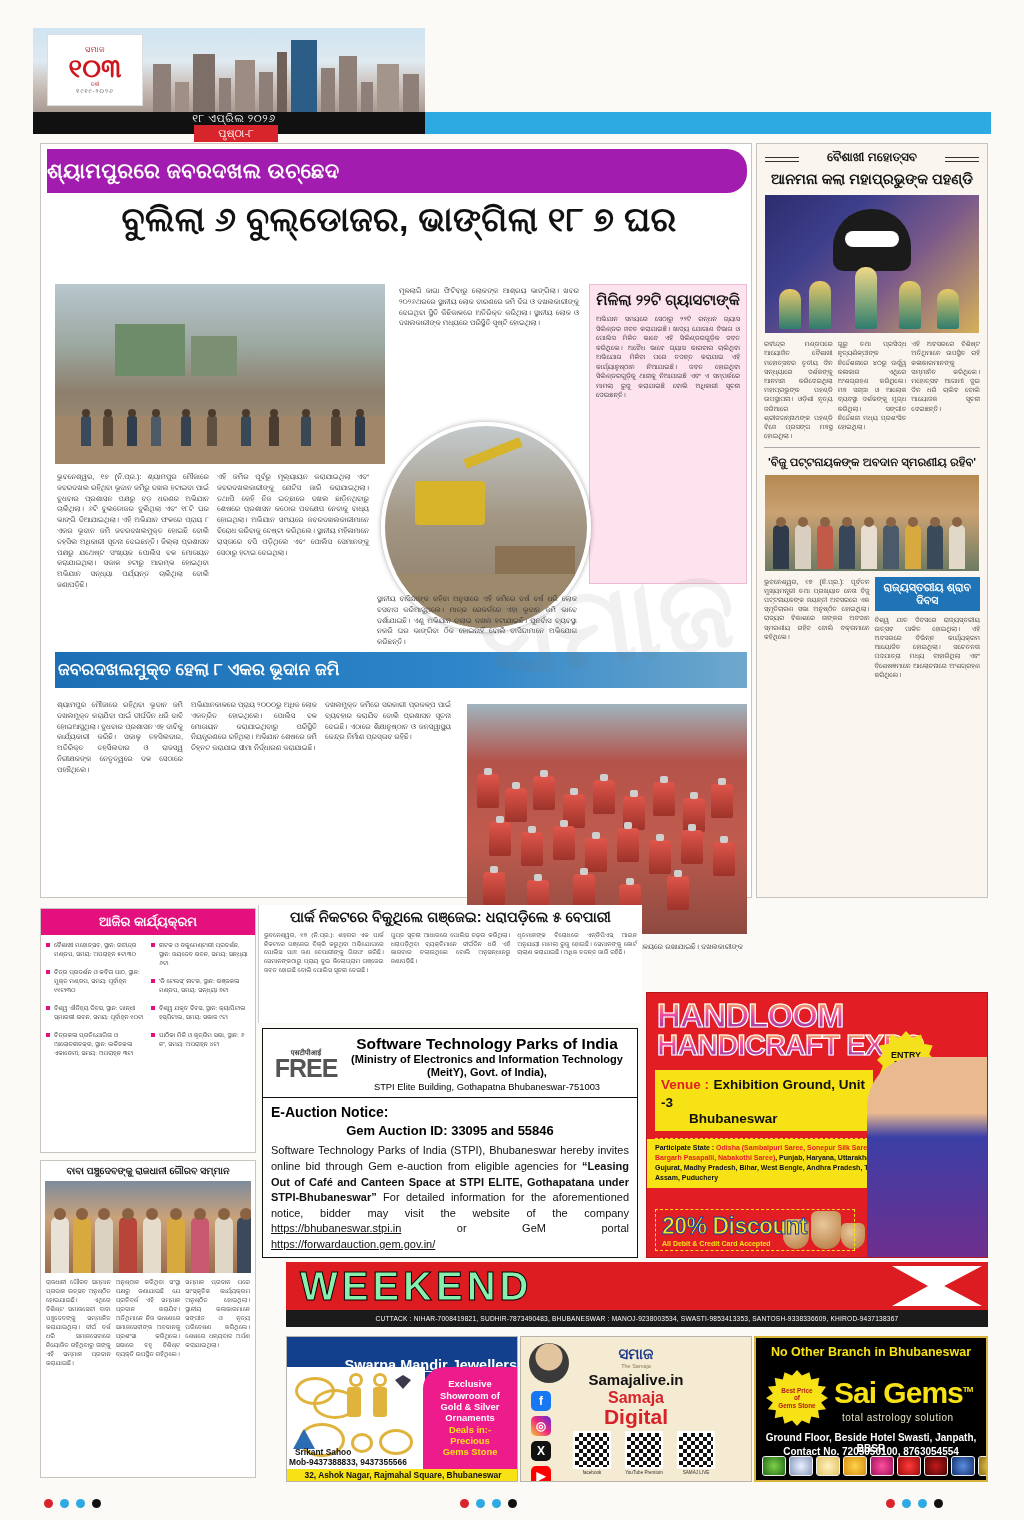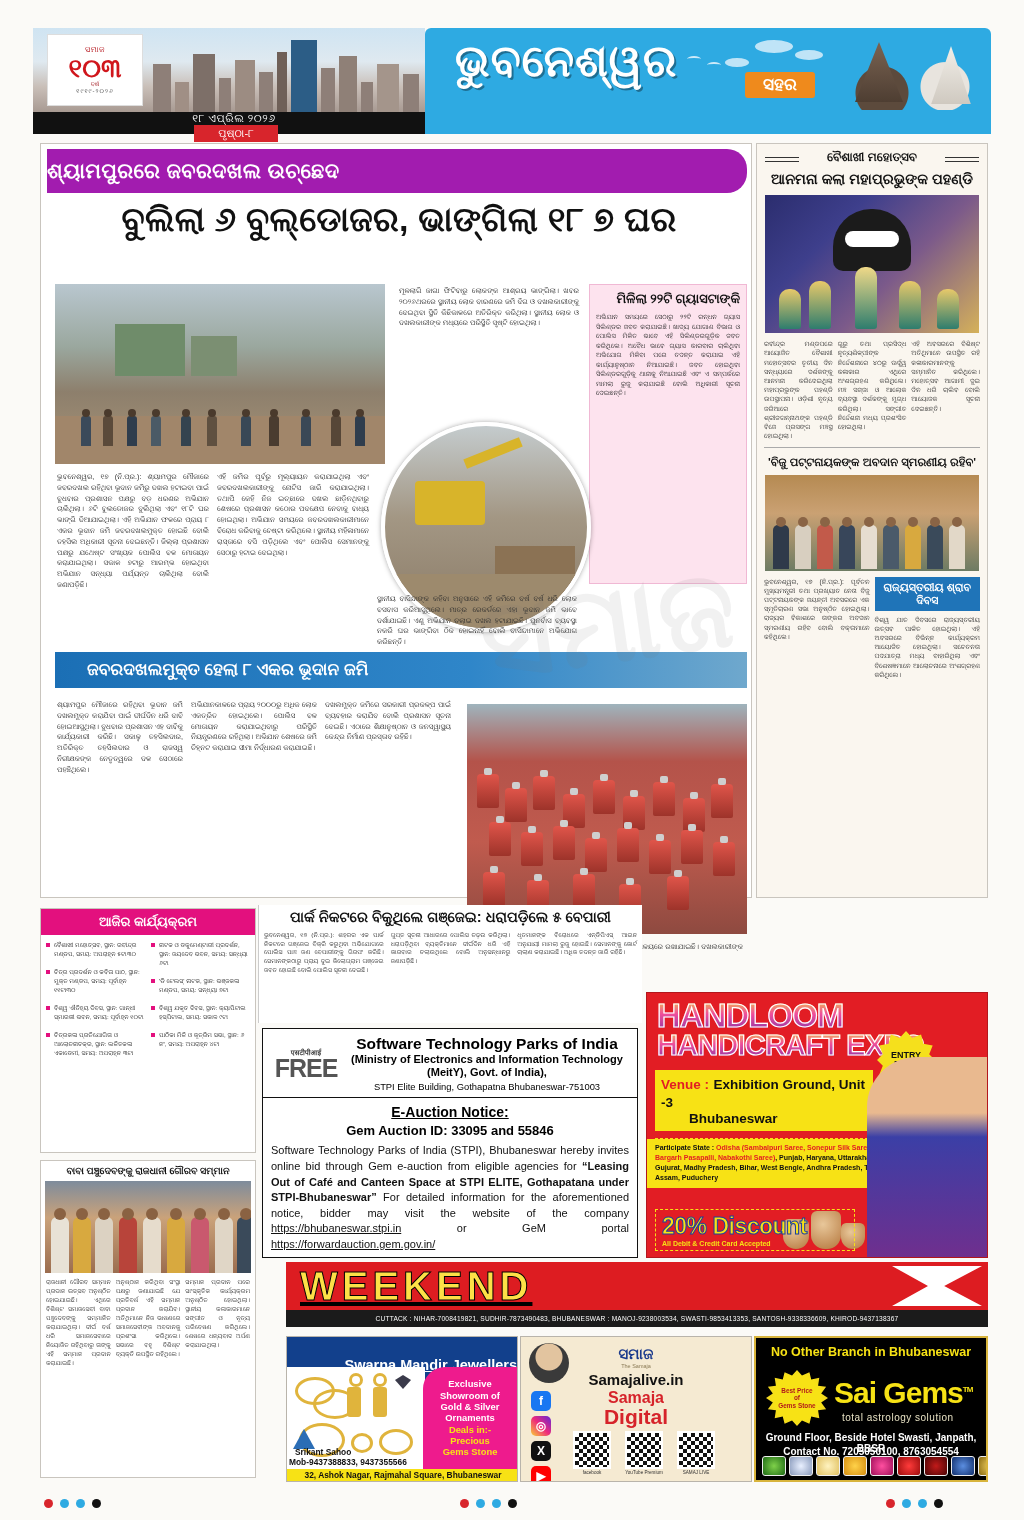--- a/index.html
+++ b/index.html
@@ -99,21 +99,21 @@
   .lead-photo .fig:after { content:''; position:absolute; left:1px; top:-7px; width:8px; height:8px; border-radius:50%; background:#4a3a2c; }
   .lead-photo .ground { position:absolute; left:0; bottom:0; width:100%; height:48px; background:#a1866a; }
   .lead-photo .bld { position:absolute; background:#6f8c6a; }
 
   .story-col { position: absolute; font-size: 7.2px; line-height: 1.5; color:#2c2c2c; text-align: justify; }
 
   .pinkbox {
     position: absolute; left: 548px; top: 140px; width: 158px; height: 300px;
     background: #fde3ee; border: 1px solid #f0b8d4; padding: 6px;
   }
-  .pinkbox h4 { font-size: 13px; text-align:right; color:#111; margin-bottom:5px;font-family:Liberation Serif, serif; }
+  .pinkbox h4 { font-size: 15px; text-align:center; color:#111; margin-bottom:5px; }
   .pinkbox p { font-size: 6.6px; line-height:1.45; text-align: justify; color:#2b2b2b; }
 
   .circle-photo {
     position: absolute; left: 340px; top: 278px; width: 210px; height: 210px;
     border-radius: 50%; border: 4px solid #fff;
     background: linear-gradient(180deg,#c4cbcd 0%,#a39784 45%,#8a7a66 100%);
     box-shadow: 0 0 5px rgba(0,0,0,.35); overflow: hidden;
   }
   .circle-photo .dozer { position:absolute; left:30px; top:55px; width:70px; height:44px; background:#d8b42a; border-radius:4px; }
   .circle-photo .arm { position:absolute; left:78px; top:22px; width:60px; height:10px; background:#d8b42a; transform: rotate(-22deg); }
@@ -124,21 +124,21 @@
     overflow: hidden;
   }
   .cyl { position: absolute; width: 22px; height: 34px; background: linear-gradient(180deg,#e0554a,#9d332a); border-radius: 4px 4px 2px 2px; }
   .cyl:after { content:''; position:absolute; left:7px; top:-6px; width:8px; height:7px; background:#cfcfcf; border-radius:2px; }
 
   .bluebar {
     position: absolute; left: 14px; top: 508px; width: 692px; height: 36px;
     background: linear-gradient(90deg,#1b6fb5 0%,#2f86c9 60%,#6fa8cd 100%);
     display: flex; align-items: center;
   }
-  .bluebar span { color:#fff; font-size: 17px; font-weight:bold; padding-left: 32px; }
+  .bluebar span { color:#fff; font-size: 17px; font-weight:bold; padding-left: 3px; }
 
   
   .rcol { position: absolute; left: 756px; top: 143px; width: 232px; height: 755px; background:#faf6ef; border:1px solid #c9c5be; }
   .r-kicker { text-align:center; font-size: 12px; font-weight:bold; color:#111; margin-top:6px; position:relative; }
   .r-kicker:before, .r-kicker:after {
     content:''; position:absolute; top:50%; width:34px; height:0; border-top:1px solid #333; border-bottom:1px solid #333; height:3px;
   }
   .r-kicker:before { left: 8px; }
   .r-kicker:after { right: 8px; }
   .r-head { text-align:center; font-size: 14.5px; font-weight:bold; color:#111; margin: 6px 6px 0; line-height:1.25; }
@@ -180,21 +180,21 @@
   .stpi { position: absolute; left: 262px; top: 1028px; width: 376px; height: 230px; background:#fff; border:1.5px solid #111; }
   .stpi-top { display:flex; border-bottom:1.5px solid #111; padding: 6px 6px 5px; align-items:center; }
   .stpi-logo { width: 74px; flex:none; text-align:center; }
   .stpi-logo .hi { font-size: 7px; color:#444; font-weight:bold; }
   .stpi-logo .big { font-size: 25px; font-weight:bold; color:#555; letter-spacing:-1px; line-height:.9; }
   .stpi-names { flex:1; text-align:center; }
   .stpi-names .t1 { font-size: 15.5px; font-weight:bold; color:#000; }
   .stpi-names .t2 { font-size: 11px; font-weight:bold; color:#000; line-height:1.2; }
   .stpi-names .t3 { font-size: 9.4px; color:#000; margin-top:2px; }
   .stpi-body { padding: 6px 8px 0; }
-  .stpi-body .h1 { text-align:center; font-size: 14px; font-weight:bold; text-decoration: underline; }
+  .stpi-body .h1 { text-align:left; font-size: 14px; font-weight:bold; }
   .stpi-body .h2 { text-align:center; font-size: 13px; font-weight:bold; margin-top:3px; }
   .stpi-body p { font-size: 11px; line-height:1.42; text-align: justify; margin-top: 5px; color:#111; }
   .stpi-body b { font-weight: bold; }
   .stpi-body u { text-decoration: underline; }
 
   
   .hl { position: absolute; left: 646px; top: 992px; width: 342px; height: 266px; background:#e21d24; overflow:hidden; border:1px solid #b3161c; }
   .hl-t1 { font-size: 33px; font-weight:bold; padding-left: 10px; margin-top: 4px;
     background: linear-gradient(180deg,#f2d33a 0%,#ef4e9b 45%,#7b2fa5 100%);
     -webkit-background-clip: text; background-clip: text; color: transparent;
@@ -230,22 +230,22 @@
   .bl-photo { margin: 0 4px; height: 92px; background: linear-gradient(180deg,#7e8c9c 0%,#caa27a 40%,#9b6d4f 100%); position:relative; overflow:hidden; }
   .bl-photo .p { position:absolute; bottom:0; width:18px; height:56px; background:#e8e2d6; border-radius:6px 6px 0 0; }
   .bl-photo .p.a { background:#d8a93f; }
   .bl-photo .p:after { content:''; position:absolute; left:3px; top:-9px; width:12px; height:12px; border-radius:50%; background:#8a6242; }
   .bl-cols { display:flex; gap:5px; padding: 5px 5px 0; }
   .bl-cols div { flex:1; font-size: 6.2px; line-height:1.45; text-align:justify; color:#333; }
 
   
   .wk { position: absolute; left: 286px; top: 1262px; width: 702px; height: 48px; background:#dd1c21; overflow:hidden; }
   .wk .txt {
-    position:absolute; left: 14px; top: 2px; font-size: 40px; font-weight:bold; color:#fde047;
-    letter-spacing: 4px; text-decoration: underline; -webkit-text-stroke: 1px #000;
+    position:absolute; left: 14px; top: 2px; font-size: 40px; font-weight:bold; color:#86efac;
+    letter-spacing: 4px; -webkit-text-stroke: 1px #000;
   }
   .wk .swoosh { position:absolute; right: 6px; top: 4px; width: 90px; height: 40px; background:#fff;
     clip-path: polygon(0 0, 100% 0, 58% 50%, 100% 100%, 0 100%, 40% 50%); }
   .wk-contact { position: absolute; left: 286px; top: 1310px; width: 702px; height: 17px; background:#1b1b1b;
     display:flex; align-items:center; justify-content:center; }
   .wk-contact span { color:#fff; font-size: 6.6px; letter-spacing: .2px; }
 
   
   .ad1 { position: absolute; left: 286px; top: 1336px; width: 232px; height: 146px; background:#fff; border:1px solid #b9b4ab; overflow:hidden; }
   .ad1-head { background:#12408c; color:#fff; text-align:right; font-weight:bold; font-size: 14.5px; padding: 20px 0; text-decoration: underline; }
@@ -324,30 +324,20 @@
         <div class="l2">୧୦୩</div>
         <div class="l3">ବର୍ଷ</div>
         <div class="l4">୧୯୧୯-୨୦୨୬</div>
       </div>
     </div>
     <div class="mh-datebar">
       <span class="mh-date">୧୮ ଏପ୍ରିଲ ୨୦୨୬</span>
       <span class="mh-page">ପୃଷ୍ଠା-୮</span>
     </div>
     <div class="mh-bluestrip"></div>
-    <div class="mh-title-wrap">
-      <div class="cloud" style="left:330px;top:12px;width:38px;height:13px;"></div>
-      <div class="cloud" style="left:370px;top:22px;width:28px;height:10px;"></div>
-      <div class="cloud" style="left:300px;top:30px;width:24px;height:9px;"></div>
-      <div class="bird" style="left:262px;top:28px;"></div>
-      <div class="bird" style="left:282px;top:34px;"></div>
-      <div class="mh-temple"></div>
-      <div class="mh-title">ଭୁବନେଶ୍ୱର</div>
-      <div class="mh-sub">ସହର</div>
-    </div>
   </div>
 
   <div class="lead">
     <div class="lead-kicker">
       <span>ଶ୍ୟାମପୁରରେ ଜବରଦଖଲ ଉଚ୍ଛେଦ</span>
     </div>
     <div class="lead-head">ବୁଲିଲା ୬ ବୁଲ୍‌ଡୋଜର, ଭାଙ୍ଗିଲା ୧୮ ୭ ଘର</div>
 
     <div class="lead-photo">
       <div class="bld" style="left:60px;top:40px;width:70px;height:52px;"></div>

